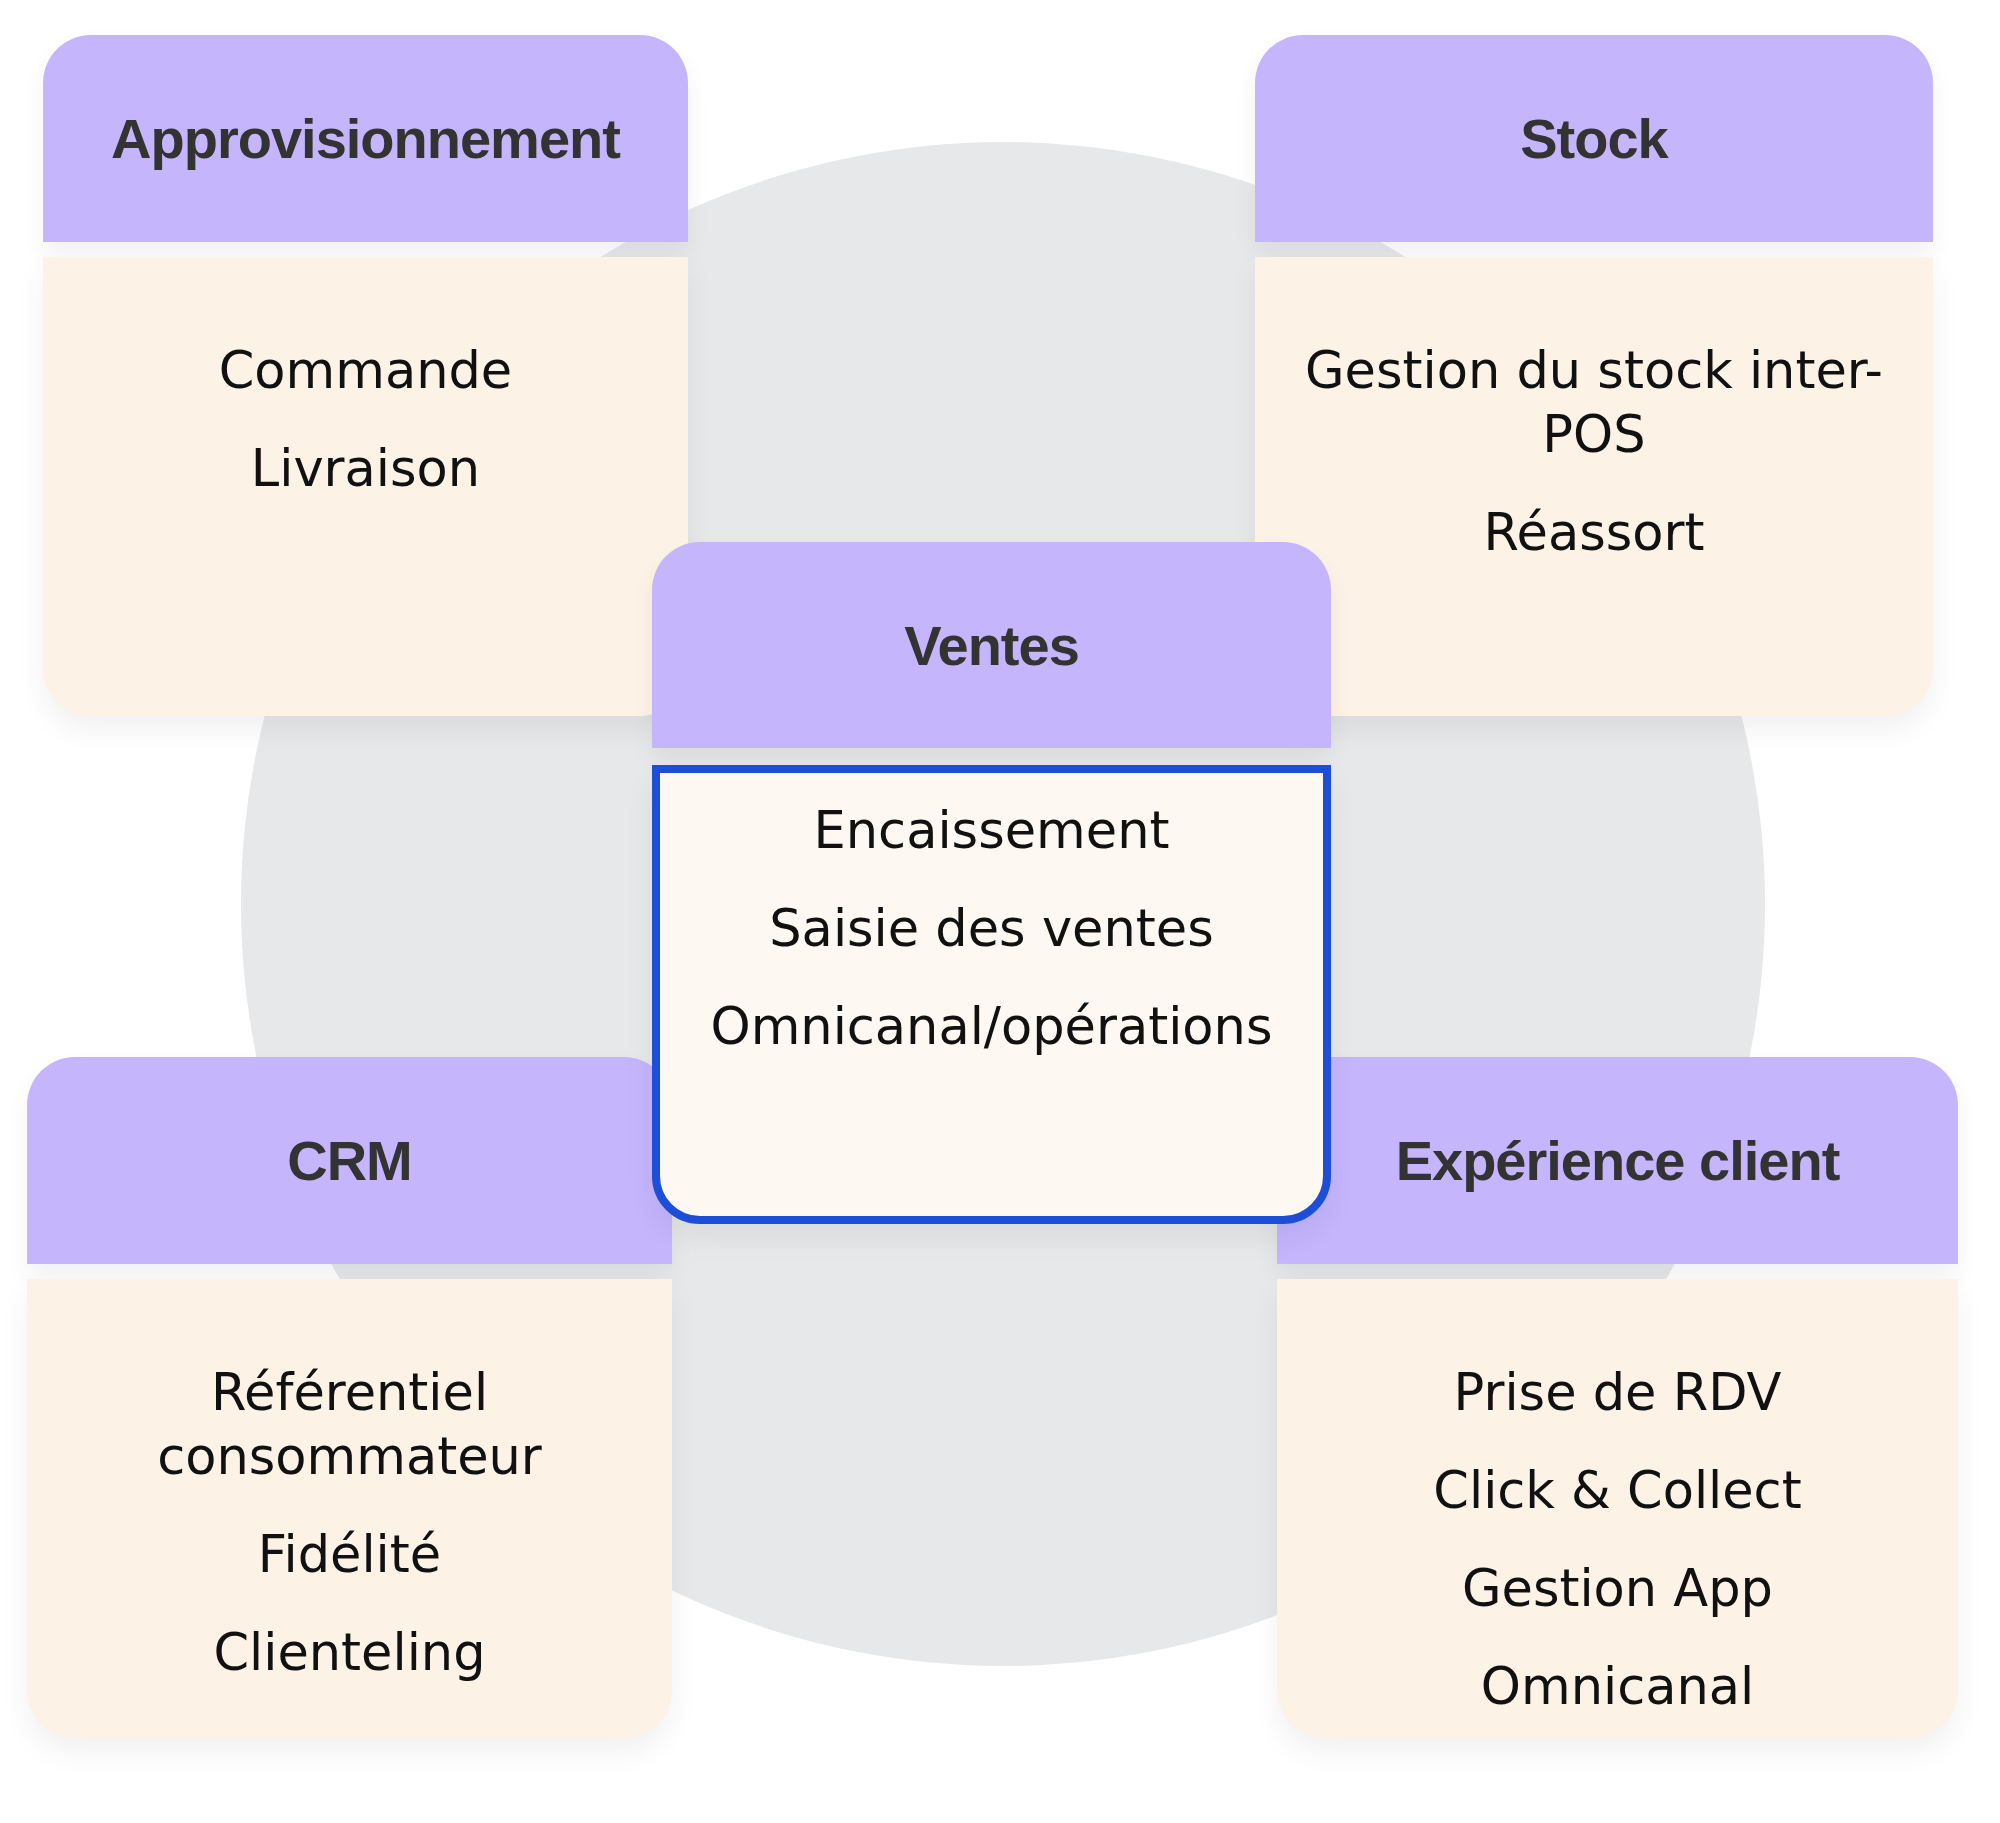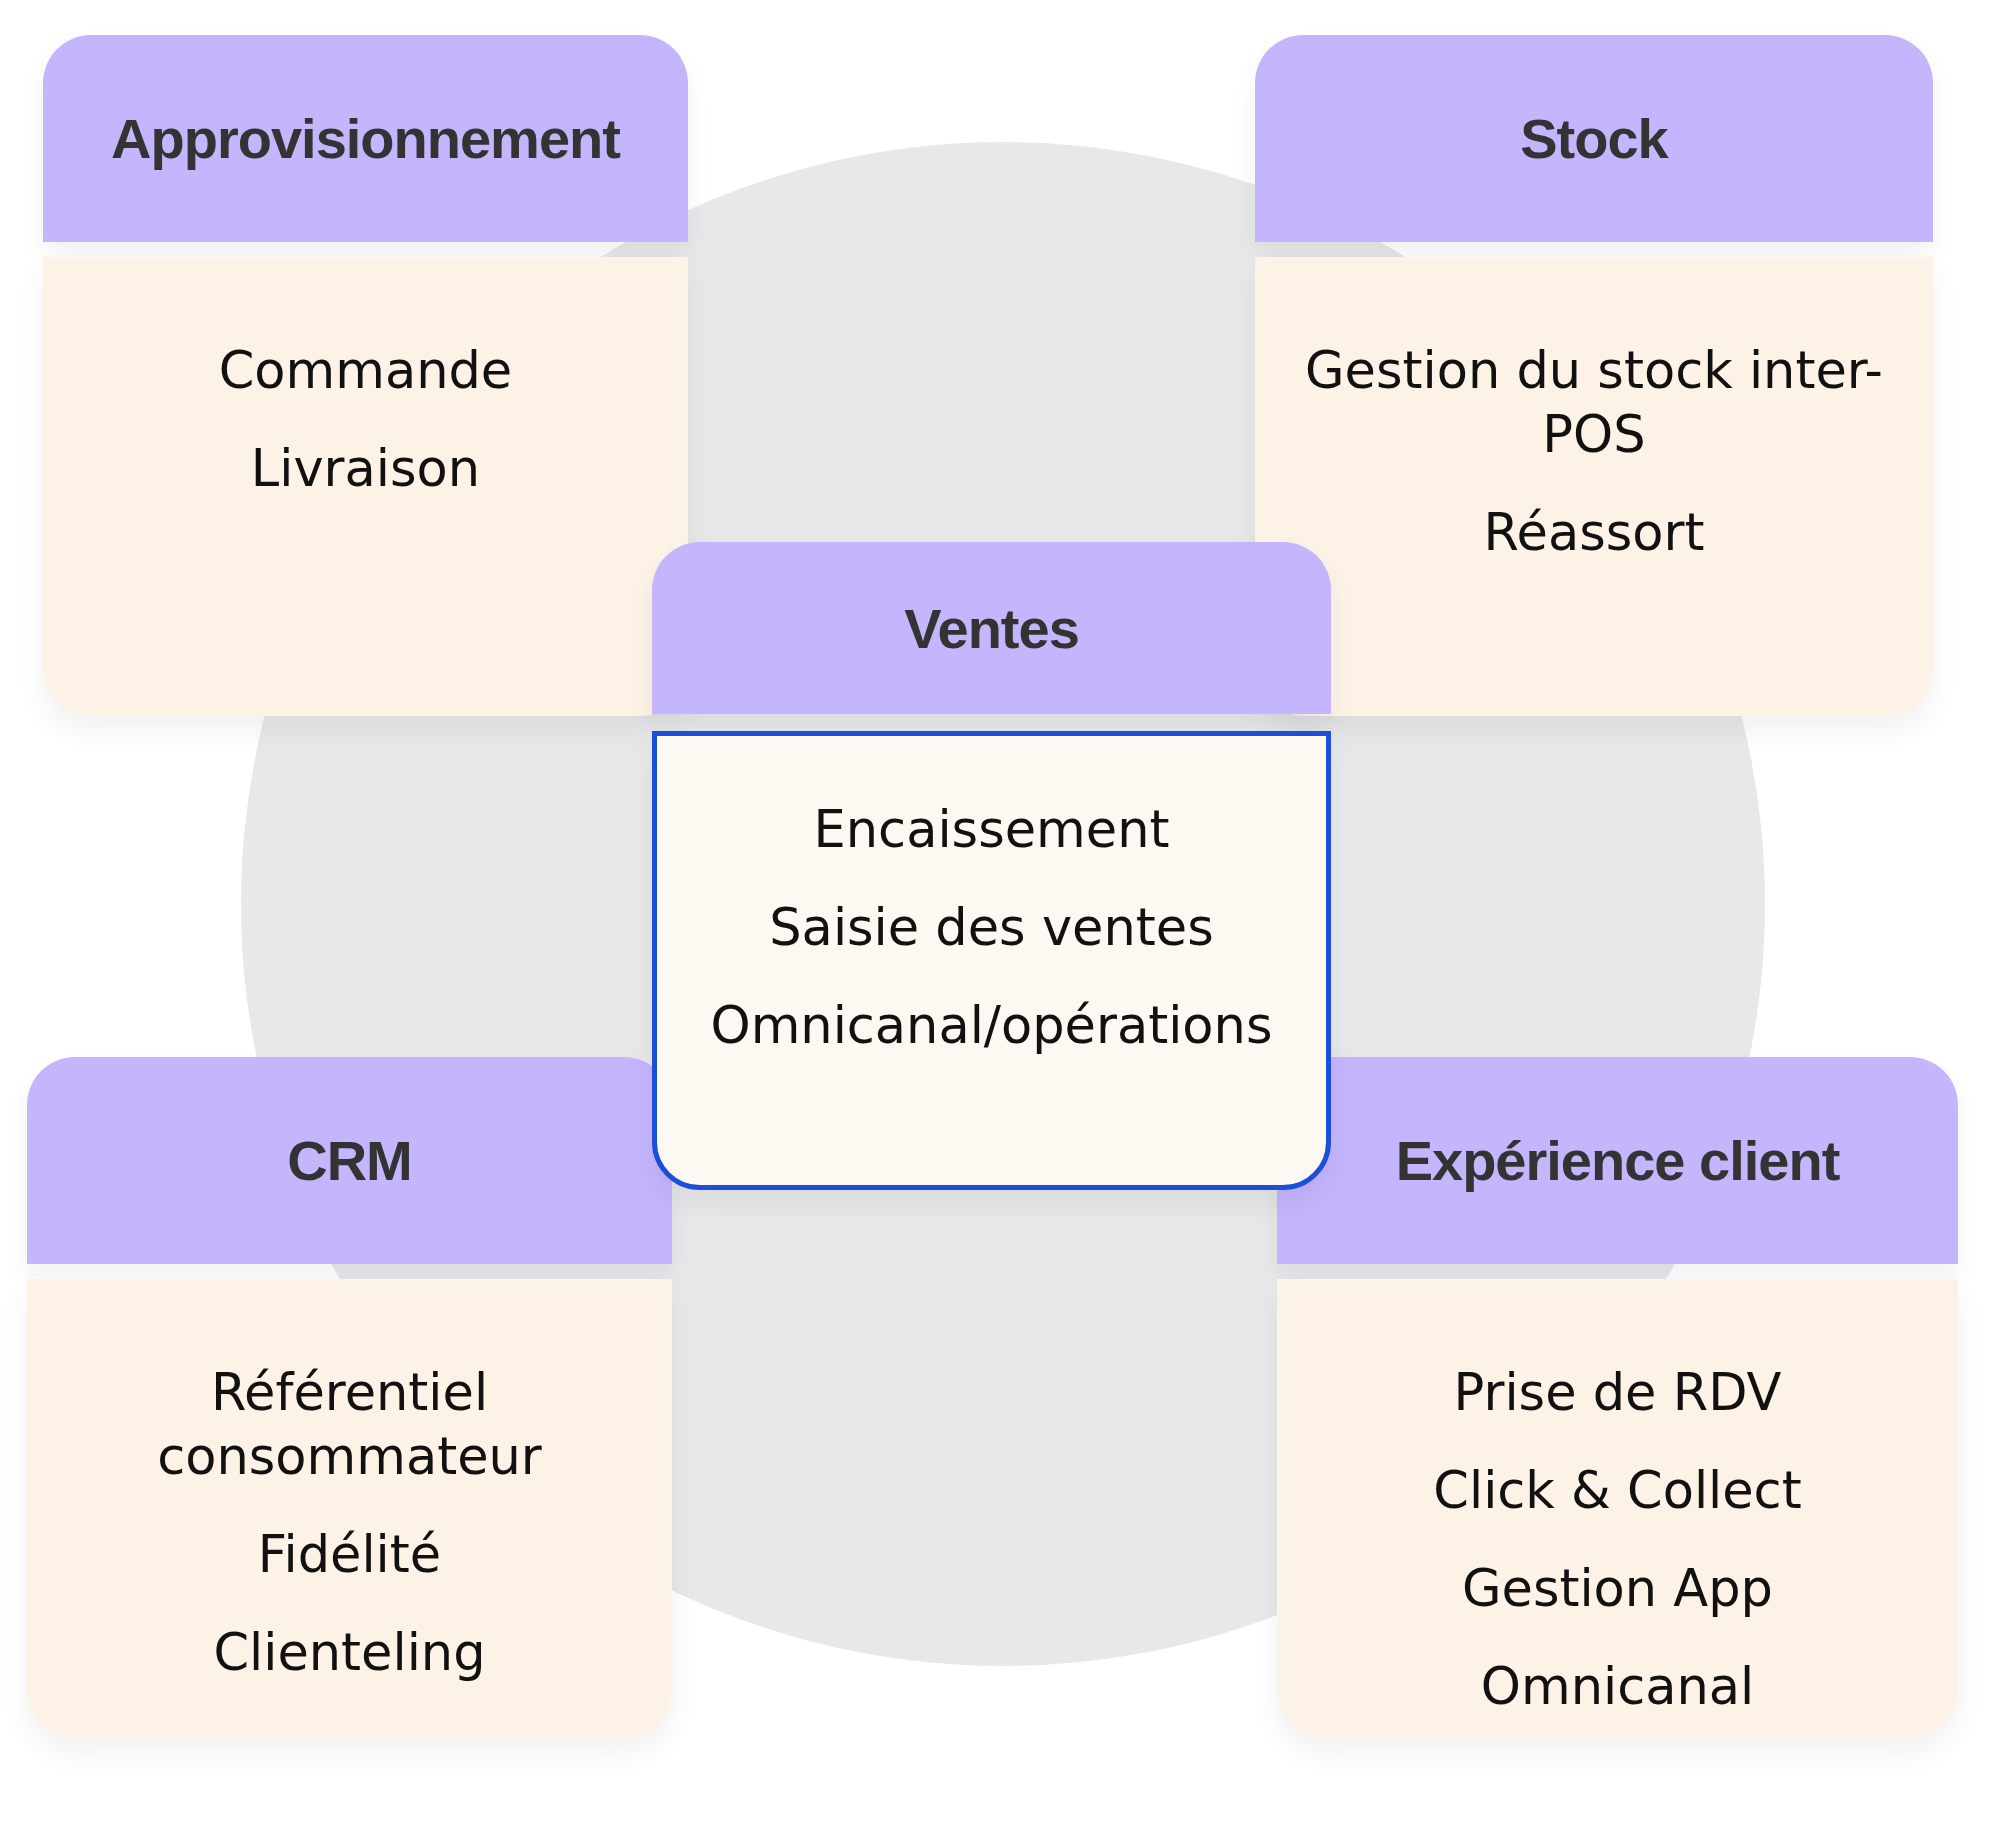--- a/index.html
+++ b/index.html
@@ -16,23 +16,23 @@
   .card .body { margin-top:15px; height:459px; background:#fcf2e5; border-radius:0 0 48px 48px;
                 box-shadow:0 14px 30px rgba(0,0,0,0.06);
                 display:flex; flex-direction:column; align-items:center; padding-top:82px; box-sizing:border-box; }
   .card .item { font-size:51px; color:#111111; text-align:center; line-height:64px; margin-bottom:34px;
                 padding:0 30px; font-family:"DejaVu Sans", sans-serif; font-weight:400; }
   #card-appro { left:43px; top:35px; }
   #card-stock { left:1255px; top:35px; width:678px; }
   #card-crm { left:27px; top:1057px; }
   #card-exp { left:1277px; top:1057px; width:681px; }
   #card-ventes { left:652px; top:542px; width:679px; z-index:5; }
-  #card-ventes .head { height:172px; }
-  #card-ventes .body { margin-top:17px; height:459px; background:#fdf8f1; border:5px solid #1d4ed8;
-                       border-radius:0 0 48px 48px; padding-top:62px; }
+  #card-ventes .head { height:206px; }
+  #card-ventes .body { margin-top:17px; height:459px; background:#fdf8f1; border:8px solid #1d4ed8;
+                       border-radius:0 0 48px 48px; padding-top:26px; }
 </style>
 </head>
 <body>
 
 <div class="circle"></div>
 
 <div class="card" id="card-appro">
   <div class="head">
     <h2>Approvisionnement</h2>
   </div>

